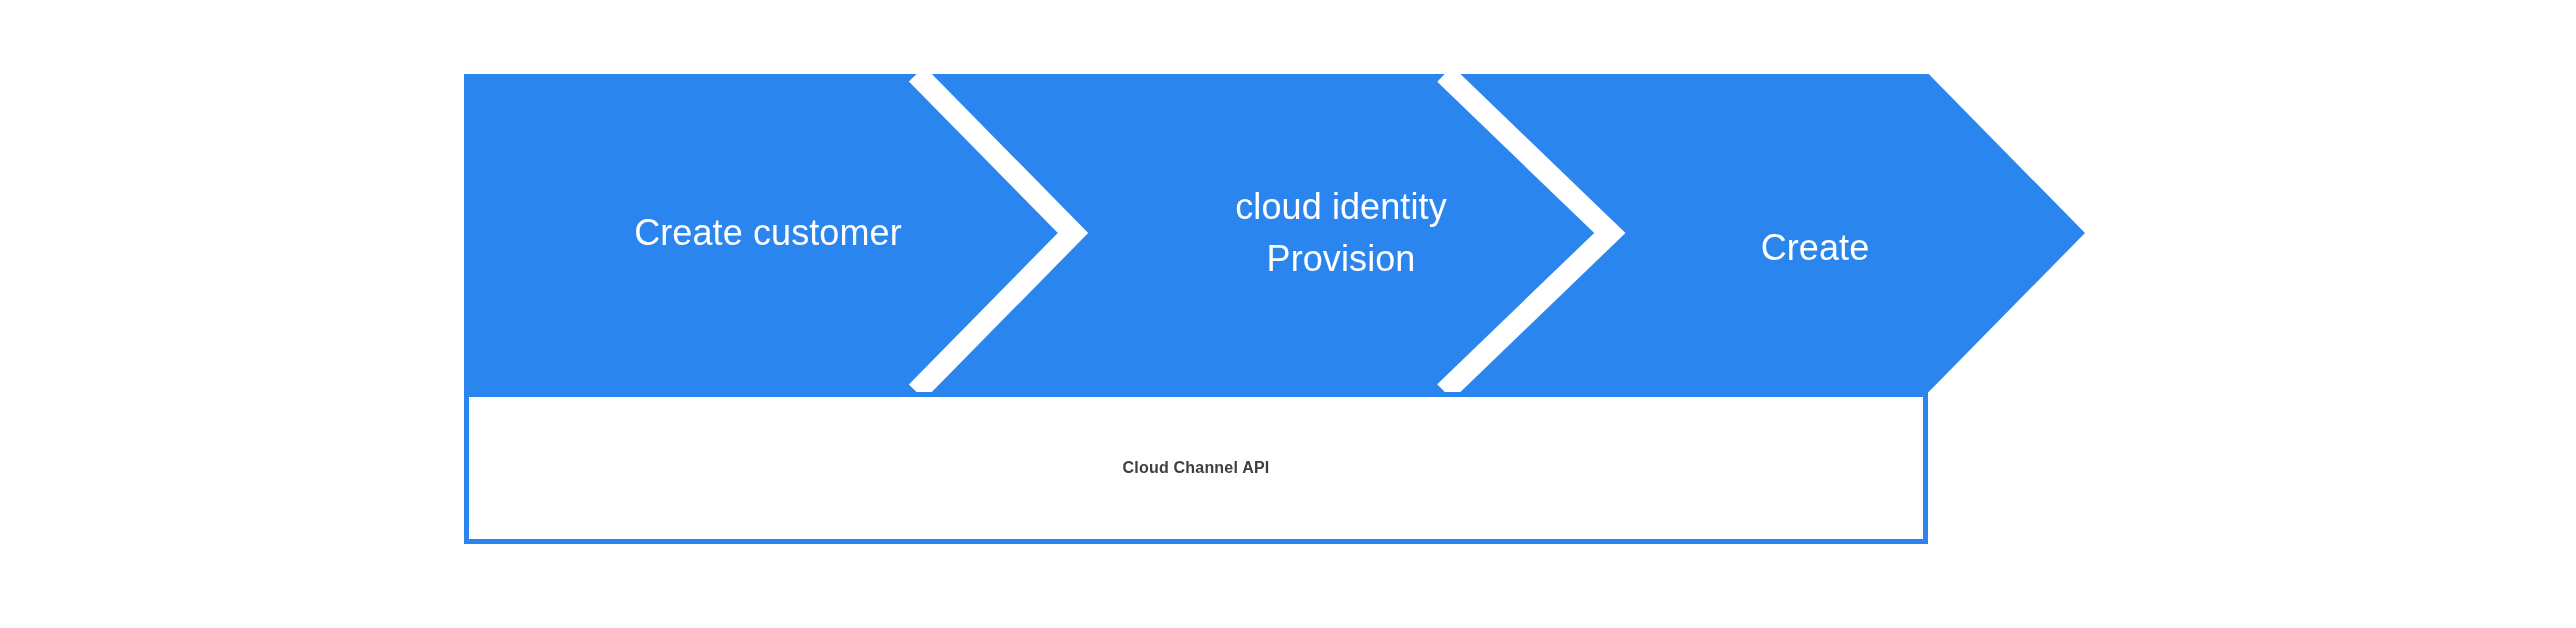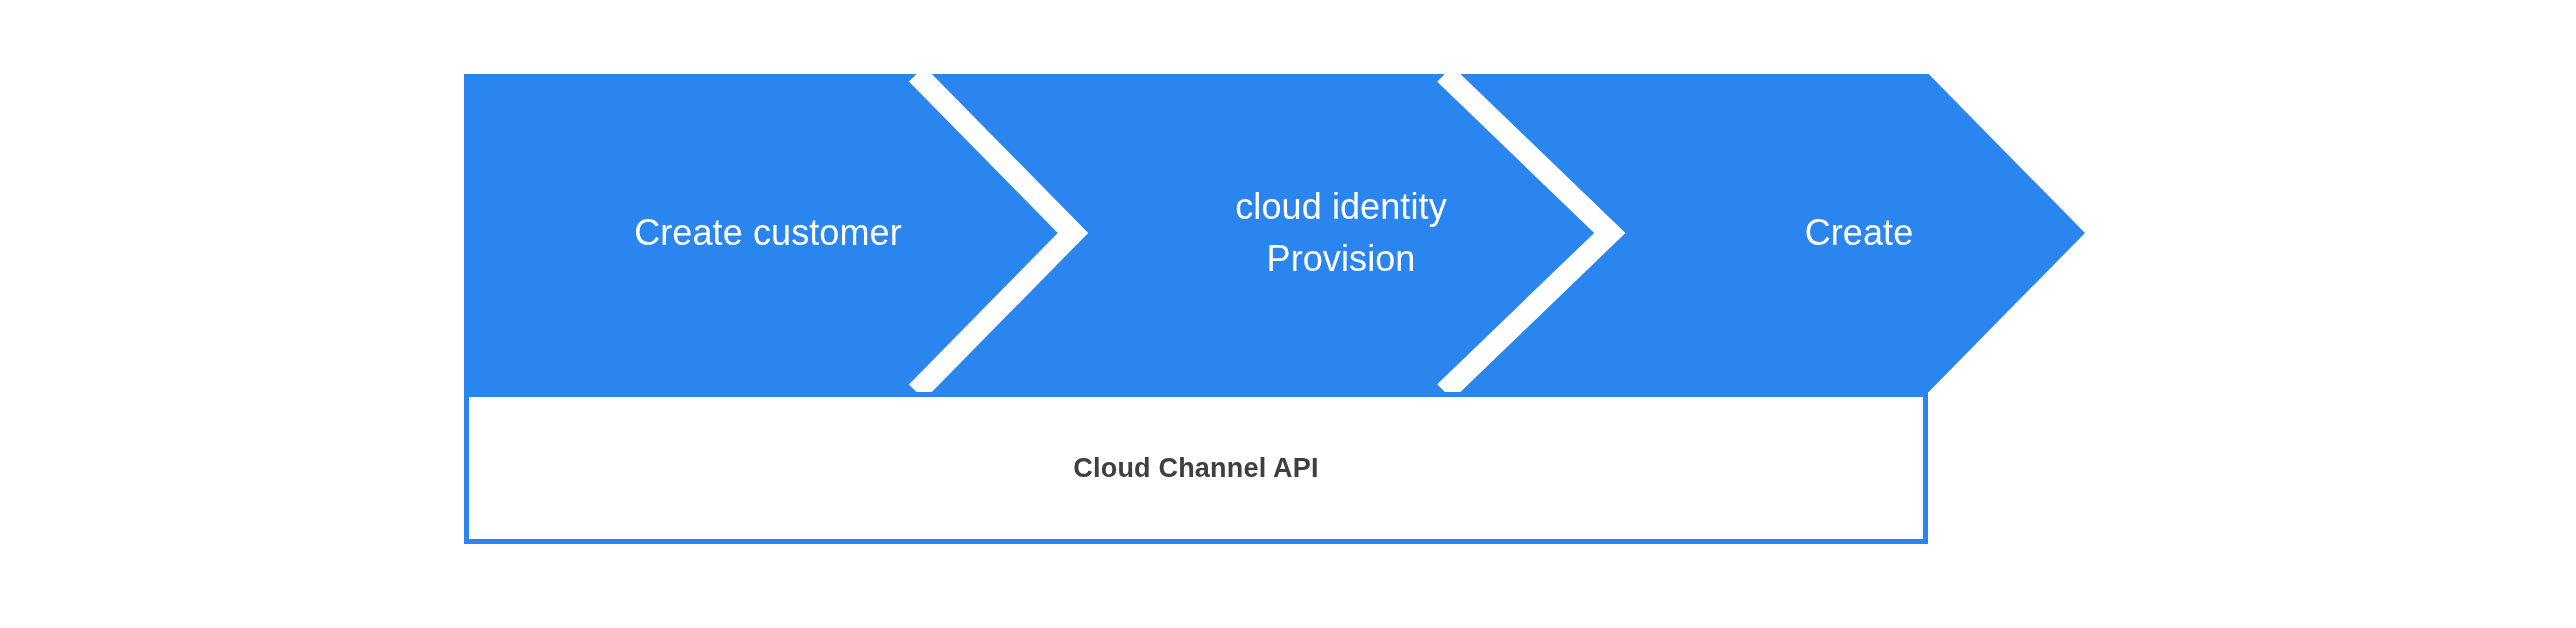--- a/index.html
+++ b/index.html
@@ -53,39 +53,39 @@
     font-weight: 400;
     letter-spacing: 0.1px;
     text-align: center;
     white-space: nowrap;
     pointer-events: none;
   }
   .step-label .line { display: block; }
 
   .step-1 { left: 0px;    width: 608px; }
   .step-2 { left: 608px;  width: 538px; }
-  .step-3 { left: 1156px; width: 478px; }
+  .step-3 { left: 1112px; width: 478px; margin-top: 15px; }
 
   
   .api-box {
     position: absolute;
     left: 0px;
     top: 318px;             
     width: 1464px;          
     height: 152px;          
     box-sizing: border-box;
     background: #ffffff;
     border: 5.2px solid #2b85ef;
     display: flex;
     align-items: center;
     justify-content: center;
   }
   .api-box-label {
     color: #3c4043;
-    font-size: 27px;
+    font-size: 16px;
     font-weight: 700;
     letter-spacing: 0.2px;
     line-height: 1;
     white-space: nowrap;
   }
 </style>
 </head>
 <body>
 
 <div id="canvas">

